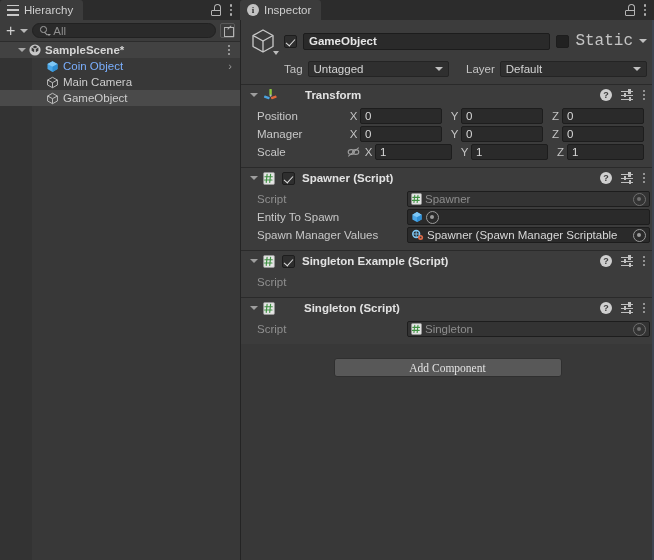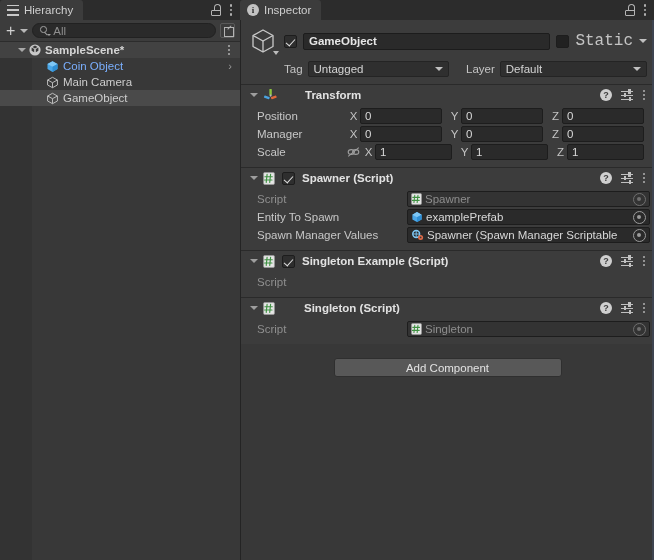--- a/index.html
+++ b/index.html
@@ -150,21 +150,21 @@
   .objfield.ro { background:#333333; }
   .objfield .otext { flex:1; white-space:nowrap; overflow:hidden; color:#d8d8d8; font-size:11.5px; }
   .objfield.ro .otext { color:#8d8d8d; }
   .picker { width:13px; height:13px; flex:none; border-radius:50%; border:1.3px solid #9b9b9b;
             position:relative; margin-right:2px; }
   .picker::after { content:""; position:absolute; left:3.2px; top:3.2px; width:4.2px; height:4.2px;
                    background:#9b9b9b; border-radius:50%; }
   .picker.dim { border-color:#6f6f6f; }
   .picker.dim::after { background:#6f6f6f; }
 
-  .addcomp-wrap { padding:14px 0 0 0; display:flex; justify-content:center; flex:none; }
+  .addcomp-wrap { padding:14px 0 0 0; display:flex; justify-content:center; flex:none;font-family:Liberation Serif, serif; }
   .addcomp {
     width:228px; height:19px; background:#585858; border:1px solid #2f2f2f; border-radius:3px;
     color:#e2e2e2; font-size:11.5px; display:flex; align-items:center; justify-content:center;
   }
   .filler { flex:1; background:#383838; }
   .right-edge { position:absolute; top:20px; right:0; bottom:0; width:2px; background:#3e4450; }
 </style>
 </head>
 <body>
 
@@ -458,21 +458,20 @@
               <div class="frow">
                 <span class="flabel" style="width: 160px;">Entity To Spawn</span>
                 <span class="objfield">
                   <span style="display: inline-flex; align-items: center; flex: 0 0 auto;">
                     <svg width="12" height="12" viewBox="0 0 14 14">
                       <path d="M7 1.3 L12.4 4.3 L12.4 9.8 L7 12.8 L1.6 9.8 L1.6 4.3 Z" fill="#4ba7e8"></path>
                       <path d="M1.6 4.3 L7 7.3 L12.4 4.3 L7 1.3 Z" fill="#7fc7f5"></path>
                       <path d="M7 7.3 L12.4 4.3 L12.4 9.8 L7 12.8 Z" fill="#2f8fd4"></path>
                     </svg>
                   </span>
-                  <span class="otext">examplePrefab</span>
                   <span class="picker"></span>
                 </span>
               </div>
               <div class="frow">
                 <span class="flabel" style="width: 160px;">Spawn Manager Values</span>
                 <span class="objfield">
                   <span style="display: inline-flex; align-items: center; flex: 0 0 auto;">
                     <svg width="13" height="12" viewBox="0 0 13 12">
                       <circle cx="5.2" cy="5.0" r="3.4" fill="none" stroke="#7fc7f5" stroke-width="1.5"></circle>
                       <path d="M5.2 1.6 L5.2 8.4 M1.8 5.0 L8.6 5.0" stroke="#7fc7f5" stroke-width="0.9"></path>

